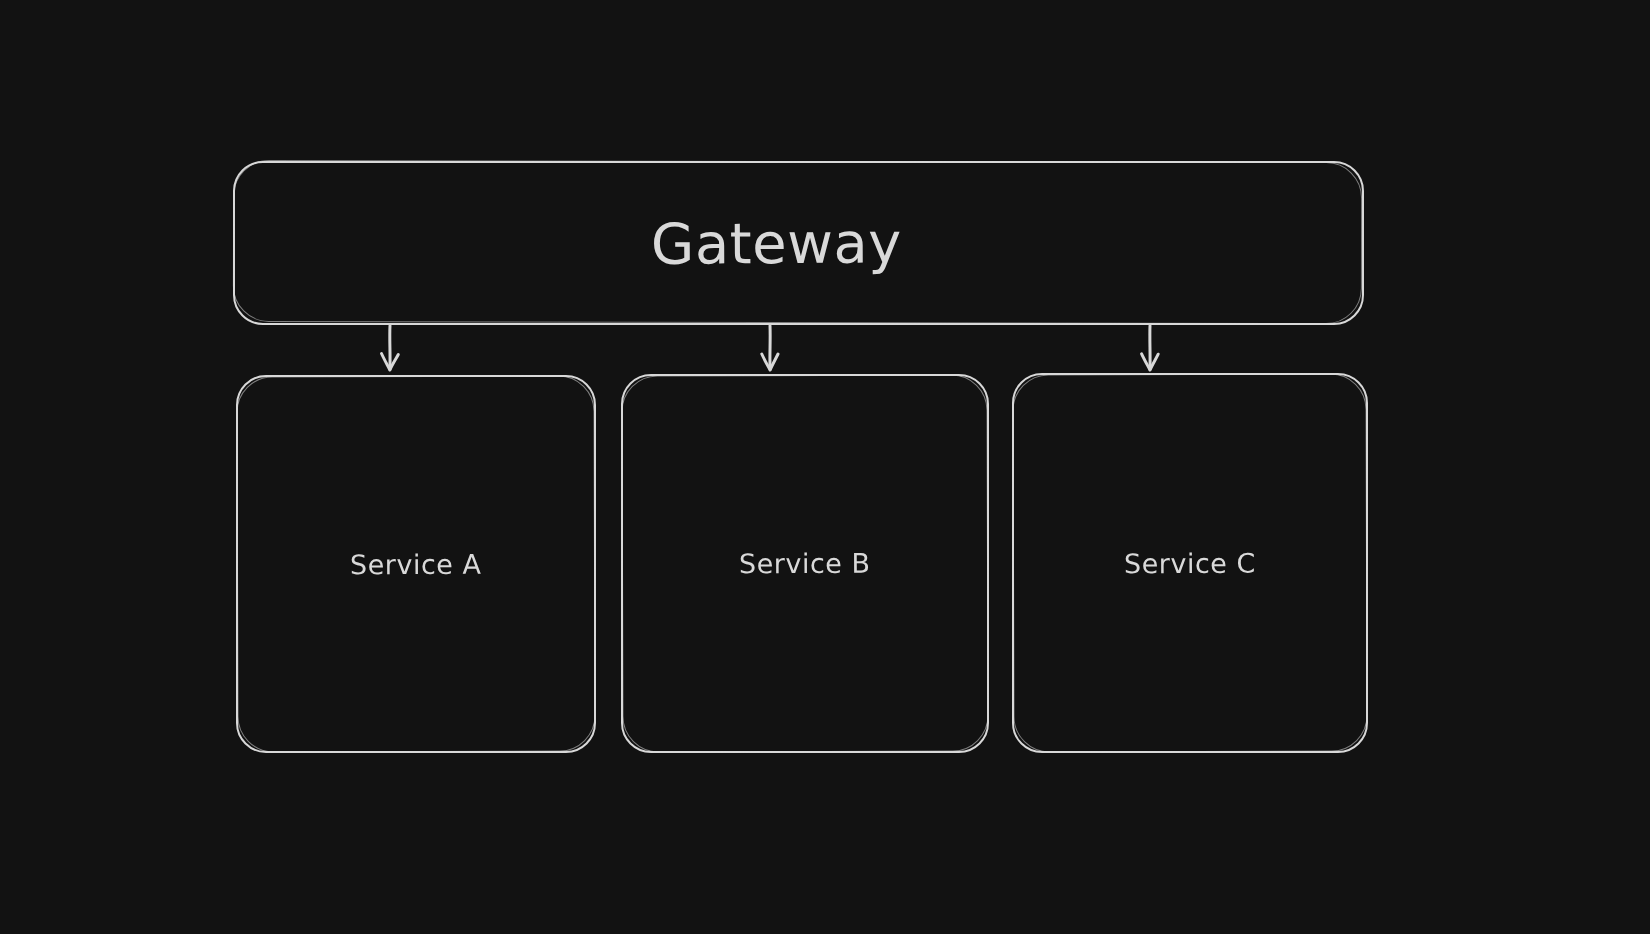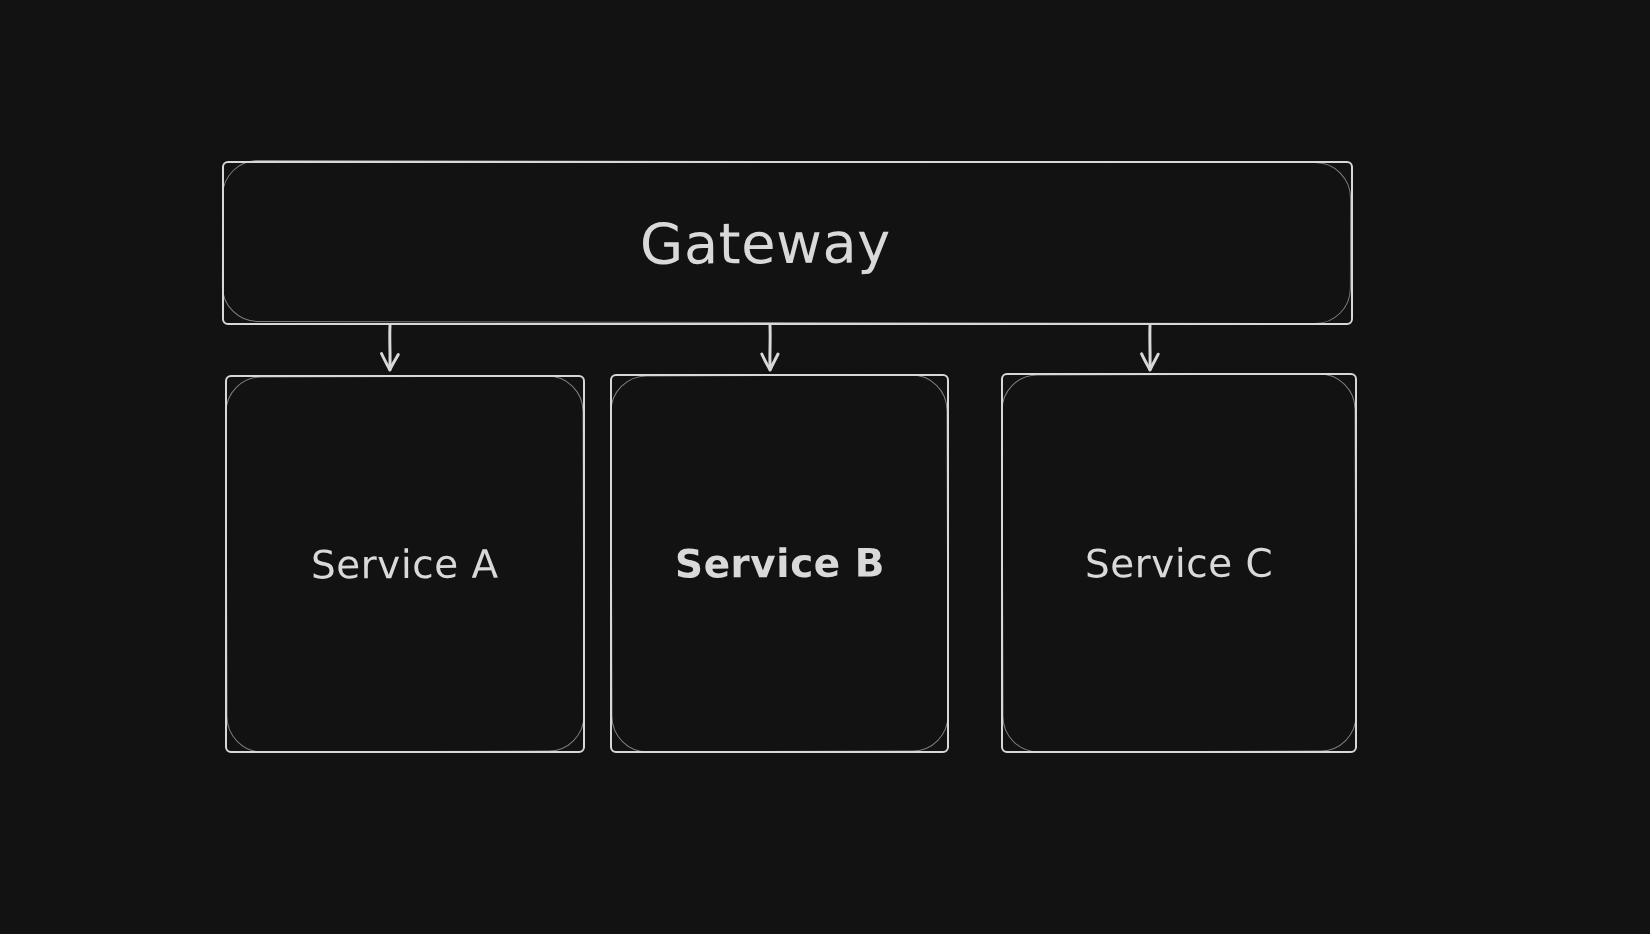--- a/index.html
+++ b/index.html
@@ -12,26 +12,27 @@
     width: 1650px;
     height: 934px;
     background: #121212;
     overflow: hidden;
     font-family: "DejaVu Sans", "Liberation Sans", sans-serif;
   }
   
   .node {
     position: absolute;
     border: 2.5px solid #d8d8d8;
-    border-radius: 6px;
+    border-radius: 30px;
     background: transparent;
     box-sizing: border-box;
     display: flex;
     align-items: center;
     justify-content: center;
+    margin-left: 11px;
   }
   
   .node::before {
     content: "";
     position: absolute;
     inset: -1px;
     border: 1.8px solid rgba(216,216,216,0.55);
     border-radius: 36px;
     transform: rotate(-0.18deg);
     pointer-events: none;
@@ -47,23 +48,23 @@
     left: 222px;
     top: 161px;
     width: 1131px;
     height: 164px;
   }
   #gateway-node .node-label {
     font-size: 56px;
     margin-right: 45px; 
   }
   #service-a-node { left: 225px; top: 375px; width: 360px; height: 378px; }
-  #service-b-node { left: 610px; top: 374px; width: 339px; height: 379px; font-weight: bold; }
+  #service-b-node { left: 610px; top: 374px; width: 368px; height: 379px; }
   #service-c-node { left: 1001px; top: 373px; width: 356px; height: 380px; align-items: center; }
-  .service-label { font-size: 39px; }
+  .service-label { font-size: 27px; }
   
   .arrow {
     position: absolute;
     top: 324px;
     width: 36px;
     height: 52px;
   }
   .arrow svg { display: block; }
   #arrow-a { left: 372px; }
   #arrow-b { left: 752px; }

